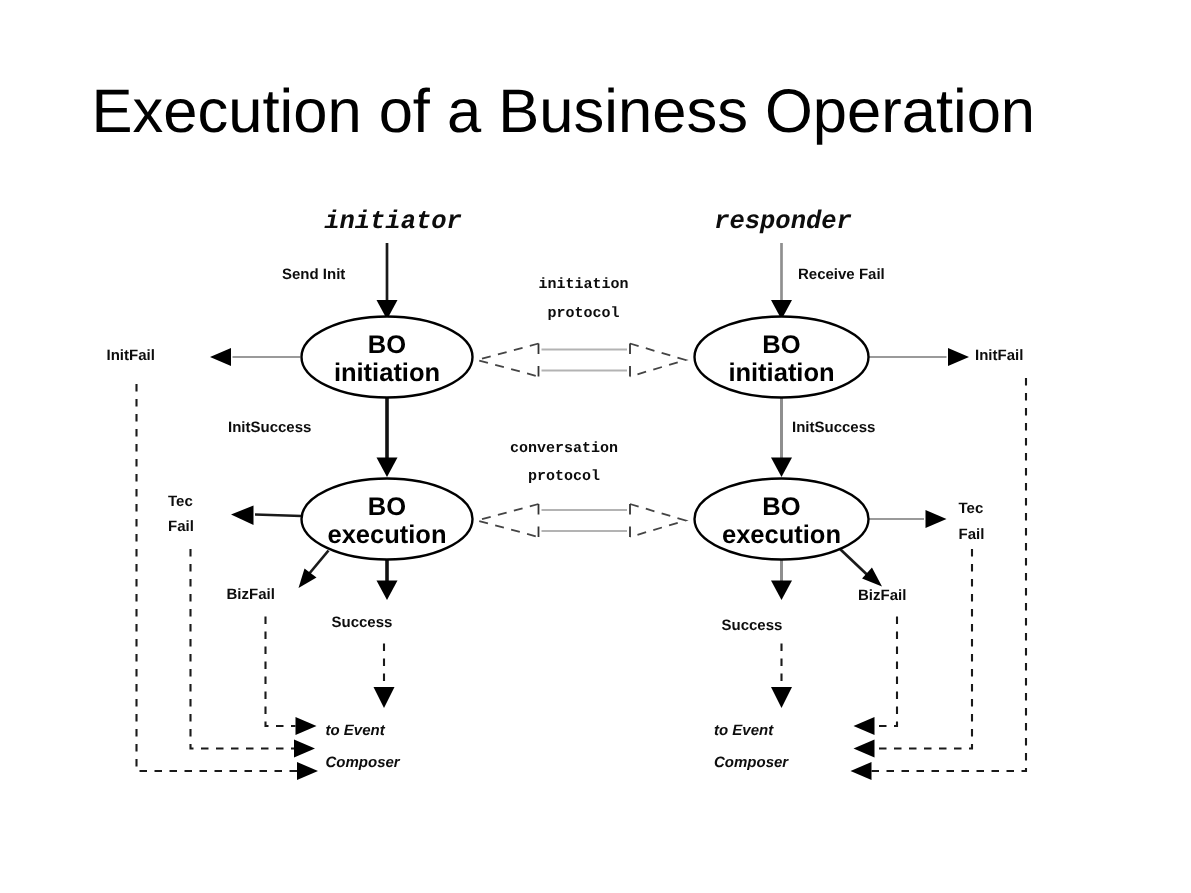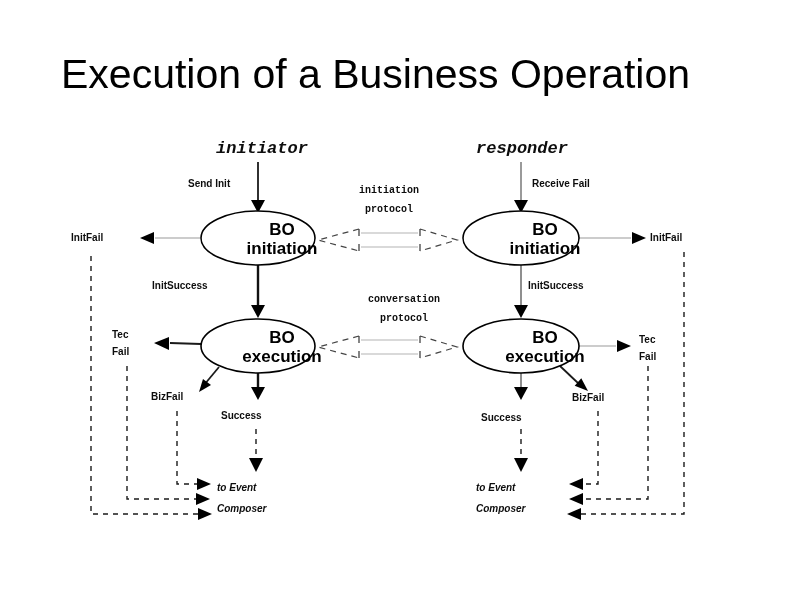--- a/index.html
+++ b/index.html
@@ -15,21 +15,21 @@
   .lbl{
     position:absolute;font-size:10px;font-weight:700;color:#0d0d0d;
     white-space:nowrap;line-height:17px;
   }
   .ital{font-style:italic;}
   .ctr{transform:translateX(-50%);text-align:center;font-family:Liberation Mono, monospace;}
   .role{font-size:17px;}
   .proto{line-height:19px;}
   .node-label{
     position:absolute;transform:translate(-50%,-50%);text-align:center;
-    font-size:17px;font-weight:700;line-height:19px;color:#000;white-space:nowrap;margin-left:24px;
+    font-size:17px;font-weight:700;line-height:19px;color:#000;white-space:nowrap;
   }
   .sink{font-size:10px;line-height:21px;}
 </style>
 </head>
 <body>
 
 <div class="slide">
 
   <h1 class="title">Execution of a Business Operation</h1>
 
@@ -150,21 +150,21 @@
   <div class="lbl ital ctr role" style="left:262px;top:140px;">initiator</div>
   <div class="lbl ital ctr role" style="left:522px;top:140px;">responder</div>
 
   <div class="lbl" style="left:188px;top:175px;">Send Init</div>
   <div class="lbl" style="left:532px;top:175px;">Receive Fail</div>
 
   <div class="lbl ctr proto" style="left:389px;top:181px;">
     <div>initiation</div>
     <div>protocol</div>
   </div>
-  <div class="lbl ctr proto" style="left:404px;top:290px;">
+  <div class="lbl ctr proto" style="left:376px;top:290px;">
     <div>conversation</div>
     <div>protocol</div>
   </div>
 
   <div class="node-label" style="left:258px;top:239px;">
     <div>BO</div>
     <div>initiation</div>
   </div>
   <div class="node-label" style="left:521px;top:239px;">
     <div>BO</div>

